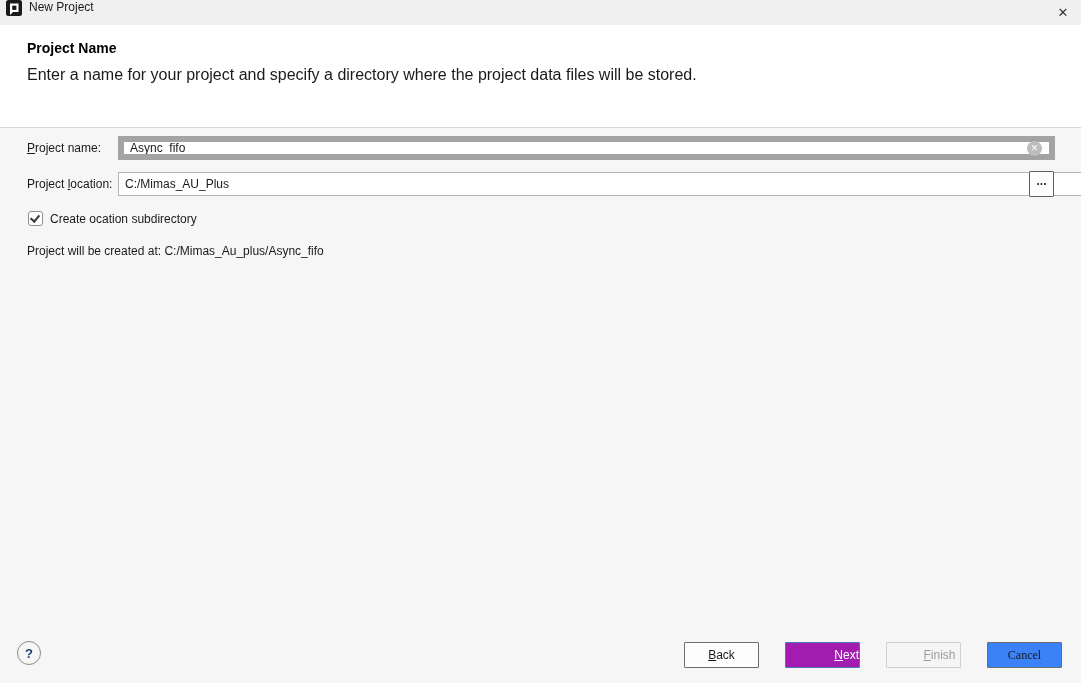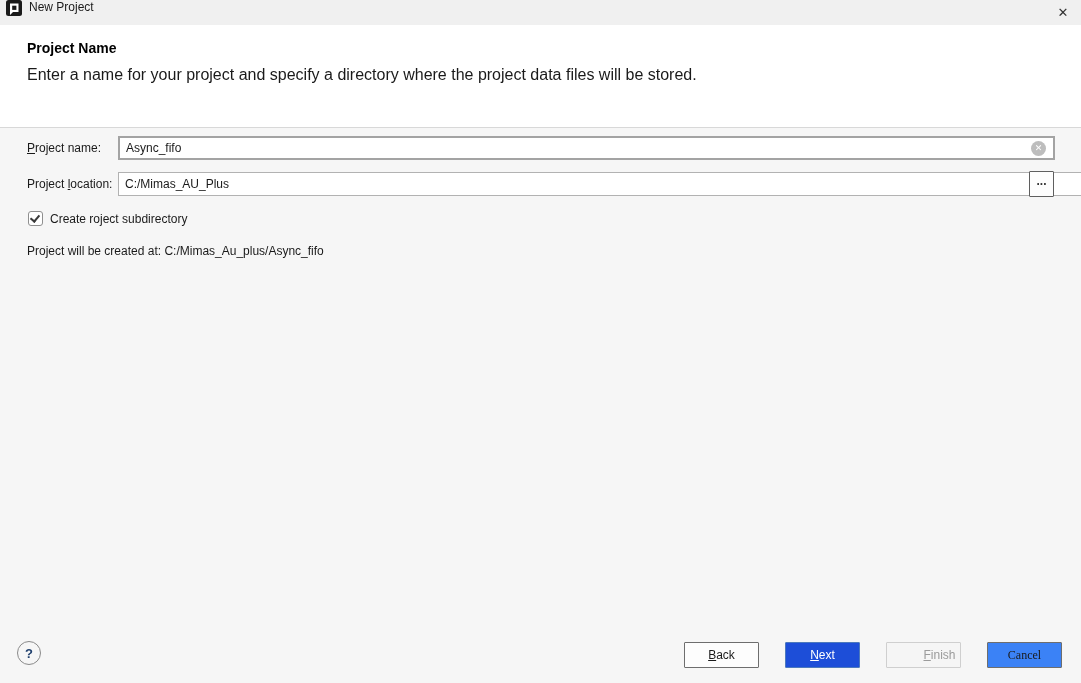--- a/index.html
+++ b/index.html
@@ -42,21 +42,21 @@
   .mn { text-decoration: underline; }
   .text-field {
     position: absolute; left: 118px; height: 24px;
     background: #ffffff; display: flex; align-items: center;
   }
   .text-field input {
     flex: 1; height: 100%; border: none; outline: none;
     background: transparent; font-family: "Liberation Sans", sans-serif;
     font-size: 12px; color: #1a1a1a; padding: 0 4px 0 6px;
   }
-  .field-name { top: 136px; width: 937px; border: 2px solid #a3a3a3; }
+  .field-name { top: 136px; width: 937px; border: 6px solid #a3a3a3; }
   .field-location { top: 172px; width: 1042px; border: 1px solid #b2b2b2; }
   .clear-icon {
     width: 15px; height: 15px; border-radius: 50%;
     background: #bdbdbd; color: #ffffff;
     font-size: 9px; line-height: 15px; text-align: center;
     margin-right: 7px; flex: 0 0 auto; cursor: pointer;
   }
   .browse-btn {
     position: absolute; left: 1029px; top: 171px; width: 25px; height: 26px;
     background: #fdfdfd; border: 1px solid #5f5f5f; border-radius: 1px;
@@ -85,21 +85,21 @@
     color: #20406e; font-size: 13px; font-weight: bold;
     display: flex; align-items: center; justify-content: center; cursor: pointer;
   }
   .btn {
     position: absolute; top: 642px; width: 75px; height: 26px;
     font-family: "Liberation Sans", sans-serif; font-size: 12px;
     display: flex; align-items: center; justify-content: center;
     cursor: pointer; border-radius: 1px;
   }
   .btn-back   { left: 684px; background: #fdfdfd; border: 1px solid #6e6e6e; color: #1a1a1a; }
-  .btn-next   { left: 785px; background: #1d4ed8; border: 1px solid #4c79bd; color: #ffffff; }
+  .btn-next   { left: 785px; background: #a21caf; border: 1px solid #4c79bd; color: #ffffff; justify-content: flex-end; }
   .btn-finish { left: 886px; background: #f5f5f5; border: 1px solid #cfcfcf; color: #9b9b9b; cursor: default; padding-left: 32px; }
   .btn-cancel { left: 987px; background: #3b82f6; border: 1px solid #6e6e6e; color: #1a1a1a; font-family: Liberation Serif, serif; }
 </style>
 </head>
 <body>
 
 <div class="window">
 
   <div class="titlebar">
     <span class="app-icon">
@@ -128,21 +128,21 @@
   <div class="text-field field-location">
     <input type="text" value="C:/Mimas_AU_Plus" style="">
     <span class="clear-icon">✕</span>
   </div>
   <button class="browse-btn">...</button>
 
   <div class="checkbox-row">
     <span class="checkbox">
         <span class="tick"></span>
       </span>
-    <span class="checkbox-label">Create roject subdirectory</span>
+    <span class="checkbox-label">Create ocation subdirectory</span>
   </div>
 
   <div class="created-at">Project will be created at: C:/Mimas_Au_plus/Async_fifo</div>
 
   <button class="help-btn">?</button>
   <button class="btn btn-back">
       <span><span class="mn">B</span><span>ack</span></span>
     </button>
   <button class="btn btn-next">
       <span><span class="mn">N</span><span>ext</span></span>

